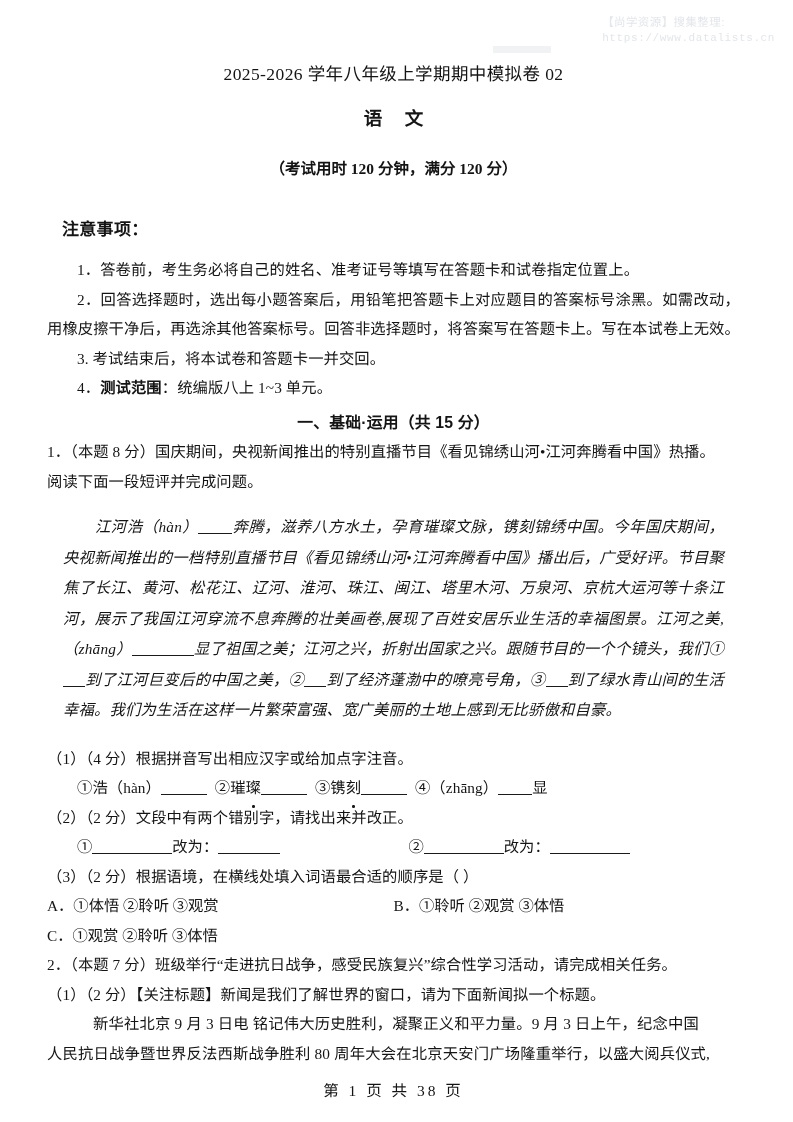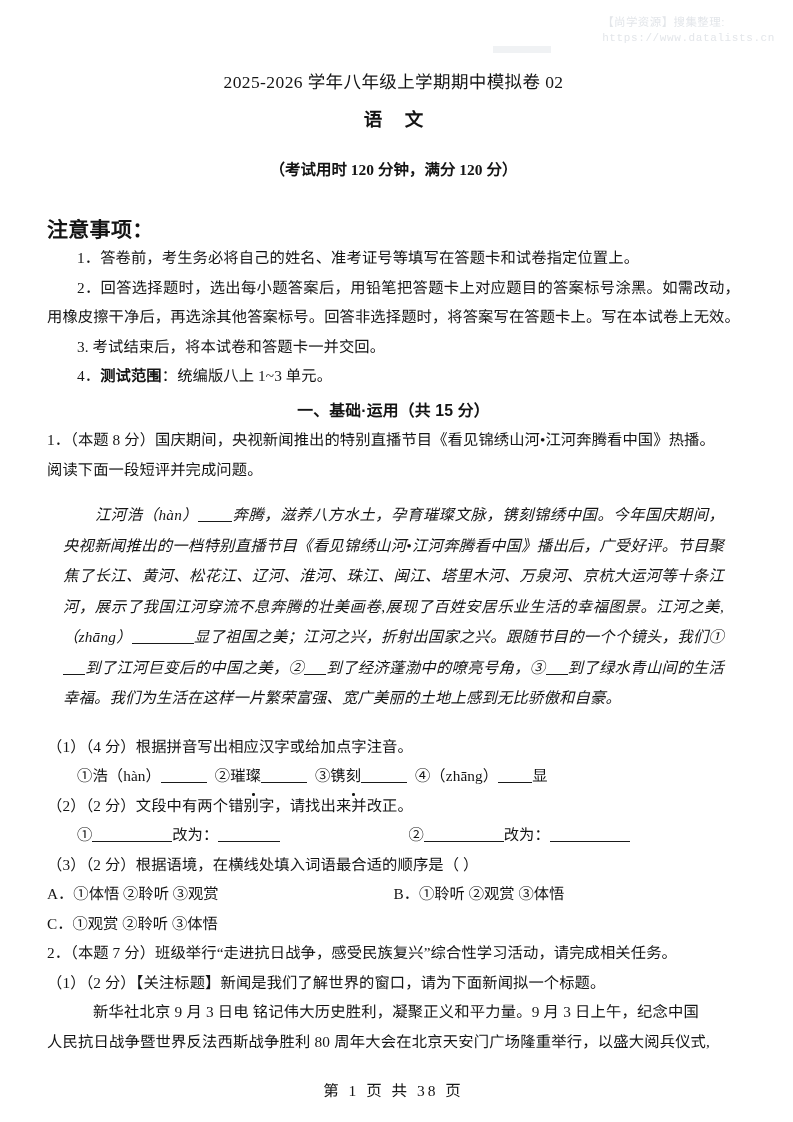--- a/index.html
+++ b/index.html
@@ -15,21 +15,21 @@
     font-family: "Liberation Serif", "DejaVu Serif", serif;
     color: #141414;
     overflow: hidden;
   }
 
   .page {
     position: relative;
     width: 787px;
     height: 1122px;
     box-sizing: border-box;
-    padding: 12px 47px;
+    padding: 4px 47px;
   }
 
   
   .watermark {
     position: absolute;
     top: 14px;
     right: 12px;
     text-align: left;
     color: #e3e6ea;
     line-height: 1.45;
@@ -65,39 +65,39 @@
     font-weight: 400;
     letter-spacing: 0.4px;
     margin: 0;
     padding-top: 58px;
     line-height: 1.4;
   }
   .doc-subject {
     text-align: center;
     font-size: 18.5px;
     letter-spacing: 9px;
-    margin: 1px;
+    margin: 8px;
     padding-top: 12px;
     padding-left: 9px;
     line-height: 1.4;
   }
   .doc-meta {
     text-align: center;
     font-size: 15.5px;
     margin: 12px;
     padding-top: 14px;
     line-height: 1.4;
     font-weight: bold;
   }
 
   .notice-head {
     font-family: "Liberation Sans", "DejaVu Sans", sans-serif;
     font-weight: bold;
-    font-size: 21px;
-    margin: 0;
+    font-size: 17px;
+    margin: 15px;
     padding-top: 20px;
     letter-spacing: 0.3px;
   }
 
   
   .p {
     font-size: 15.3px;
     line-height: 29.5px;
     margin: 0;
     text-align: justify;

